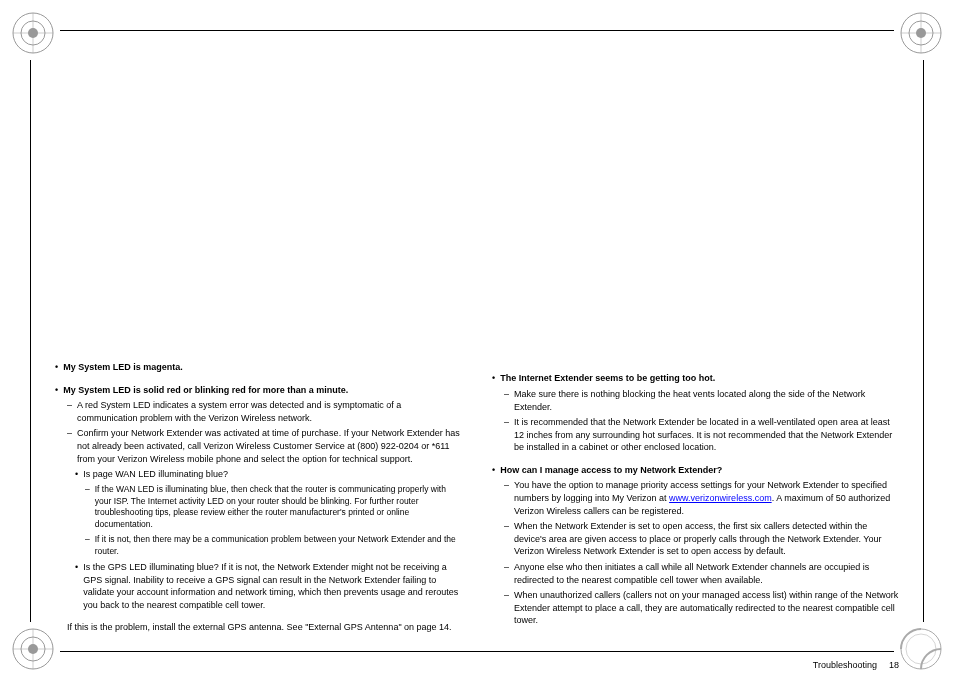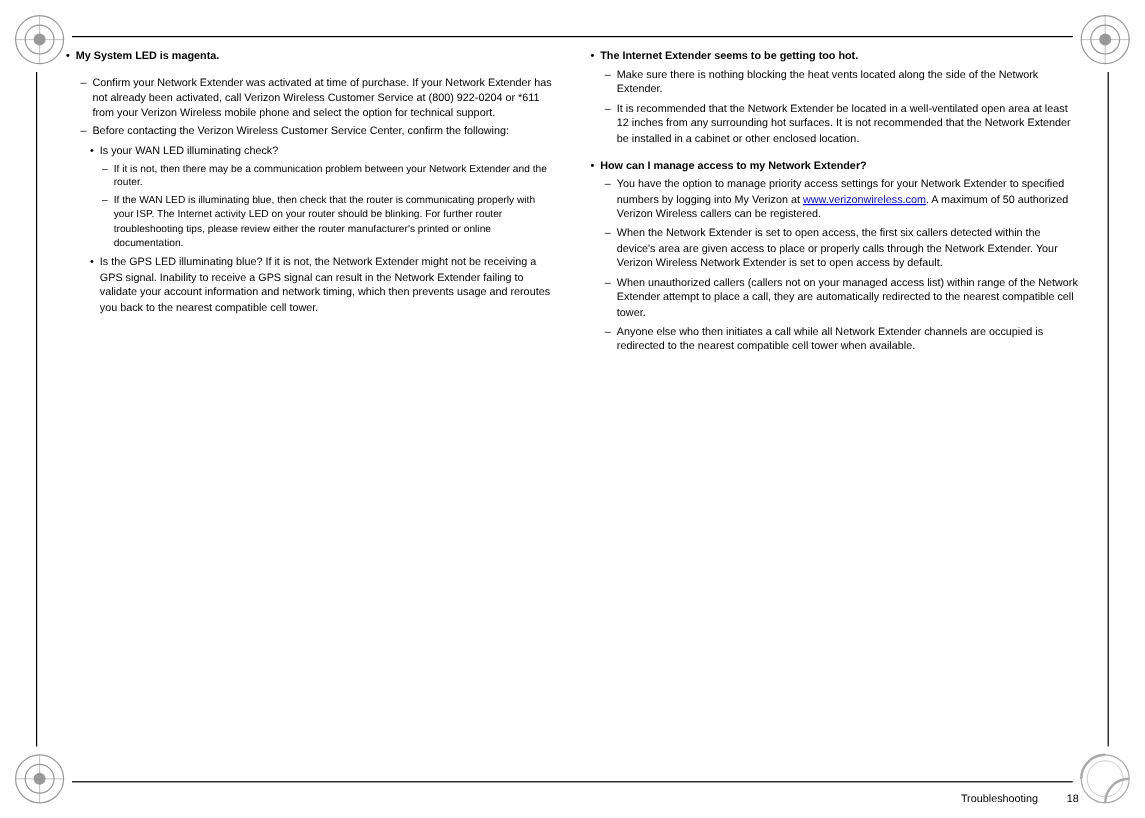--- a/index.html
+++ b/index.html
@@ -72,20 +72,21 @@
 
     
     .content-area {
       position: absolute;
       top: 40px;
       left: 55px;
       right: 55px;
       bottom: 45px;
       display: flex;
       gap: 30px;
+      align-items: flex-end;
     }
 
     .left-column {
       flex: 1;
       font-size: 9px;
       line-height: 1.4;
     }
 
     .right-column {
       flex: 1;
@@ -155,21 +156,21 @@
       flex-shrink: 0;
     }
 
     .footer-area {
       position: absolute;
       bottom: 12px;
       right: 55px;
       font-size: 9px;
       color: #000;
       display: flex;
-      gap: 24px;
+      gap: 12px;
     }
 
     a.inline-link {
       color: #0000ff;
       text-decoration: underline;
     }
 
     .indent-text {
       padding-left: 12px;
       margin-bottom: 3px;
@@ -226,42 +227,48 @@
 
   <div class="left-column">
 
     <div class="section-item">
       <div class="bullet-bold">
         <span class="bullet-bold-text">My System LED is magenta.</span>
       </div>
     </div>
 
     <div class="section-item">
+      <div class="bullet-bold">
+        <span class="bullet-bold-text">My System LED is solid red or blinking red for more than a minute.</span>
+      </div>
+      <div class="dash-item">
+        <span>A red System LED indicates a system error was detected and is symptomatic of a communication problem with the Verizon Wireless network.</span>
+      </div>
       <div class="dash-item">
         <span>Confirm your Network Extender was activated at time of purchase. If your Network Extender has not already been activated, call Verizon Wireless Customer Service at (800) 922-0204 or *611 from your Verizon Wireless mobile phone and select the option for technical support.</span>
       </div>
-      <div class="dash-item">
-        <span>Before contacting the Verizon Wireless Customer Service Center, confirm the following:</span>
-      </div>
 
       <div class="sub-bullet">
-        <span>Is your WAN LED illuminating check?</span>
+        <span>Is page WAN LED illuminating blue?</span>
+      </div>
+      <div class="sub-dash">
+        <span>If the WAN LED is illuminating blue, then check that the router is communicating properly with your ISP. The Internet activity LED on your router should be blinking. For further router troubleshooting tips, please review either the router manufacturer's printed or online documentation.</span>
       </div>
       <div class="sub-dash">
         <span>If it is not, then there may be a communication problem between your Network Extender and the router.</span>
       </div>
-      <div class="sub-dash">
-        <span>If the WAN LED is illuminating blue, then check that the router is communicating properly with your ISP. The Internet activity LED on your router should be blinking. For further router troubleshooting tips, please review either the router manufacturer's printed or online documentation.</span>
-      </div>
 
       <div class="sub-bullet">
         <span>Is the GPS LED illuminating blue? If it is not, the Network Extender might not be receiving a GPS signal. Inability to receive a GPS signal can result in the Network Extender failing to validate your account information and network timing, which then prevents usage and reroutes you back to the nearest compatible cell tower.</span>
       </div>
     </div>
 
+    <div class="indent-text">
+      <span>If this is the problem, install the external GPS antenna. See "External GPS Antenna" on page 14.</span>
+    </div>
 
   </div>
 
   <div class="right-column">
 
     <div class="section-item">
       <div class="bullet-bold">
         <span class="bullet-bold-text">The Internet Extender seems to be getting too hot.</span>
       </div>
       <div class="dash-item">
@@ -276,24 +283,24 @@
       <div class="bullet-bold">
         <span class="bullet-bold-text">How can I manage access to my Network Extender?</span>
       </div>
       <div class="dash-item">
         <span>You have the option to manage priority access settings for your Network Extender to specified numbers by logging into My Verizon at <a class="inline-link">www.verizonwireless.com</a>. A maximum of 50 authorized Verizon Wireless callers can be registered.</span>
       </div>
       <div class="dash-item">
         <span>When the Network Extender is set to open access, the first six callers detected within the device's area are given access to place or properly calls through the Network Extender. Your Verizon Wireless Network Extender is set to open access by default.</span>
       </div>
       <div class="dash-item">
+        <span>Anyone else who then initiates a call while all Network Extender channels are occupied is redirected to the nearest compatible cell tower when available.</span>
+      </div>
+      <div class="dash-item">
         <span>When unauthorized callers (callers not on your managed access list) within range of the Network Extender attempt to place a call, they are automatically redirected to the nearest compatible cell tower.</span>
-      </div>
-      <div class="dash-item">
-        <span>Anyone else who then initiates a call while all Network Extender channels are occupied is redirected to the nearest compatible cell tower when available.</span>
       </div>
     </div>
 
   </div>
 </div>
 
 <div class="footer-area">
   <span>Troubleshooting</span>
   <span>18</span>
 </div>

